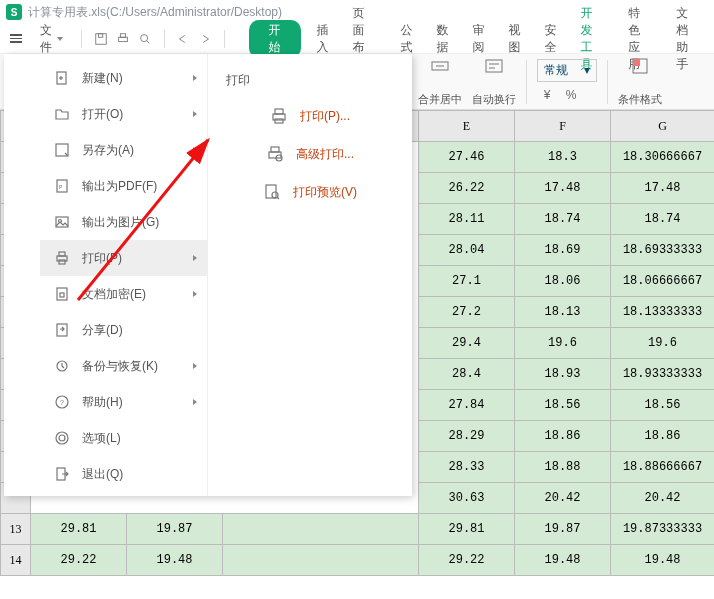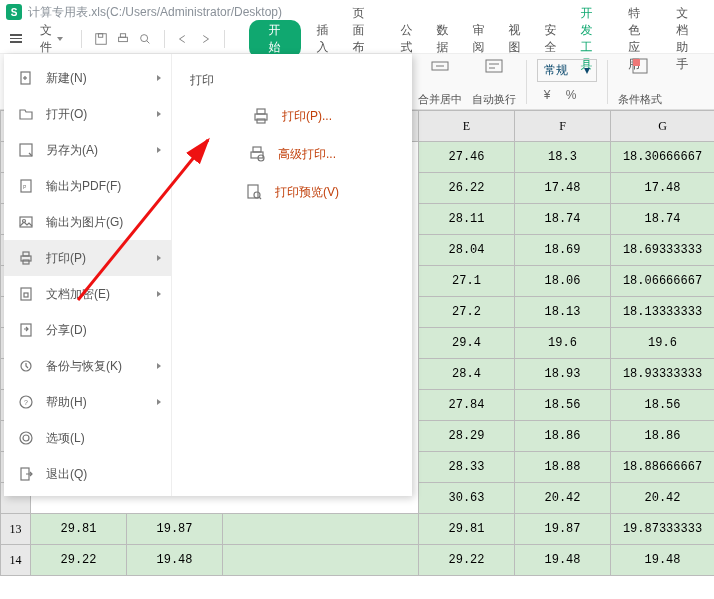--- a/index.html
+++ b/index.html
@@ -22,21 +22,21 @@
 .tab-item.accent { color: #10a870; }
 
 .ribbon { height: 56px; background: #f9f9f9; border-bottom: 1px solid #ddd; display: flex; align-items: center; padding: 2px 8px; gap: 6px; }
 .ribbon-area { display: flex; gap: 10px; align-items: center; margin-left: 410px; }
 .ribbon-block { display: flex; flex-direction: column; align-items: center; gap: 16px; color: #555; font-size: 11px; }
 .ribbon-block svg { width: 20px; height: 20px; }
 .vsep { width: 1px; height: 44px; background: #ddd; }
 .format-box { border: 1px solid #ccc; padding: 2px 6px; font-size: 12px; width: 60px; display: flex; justify-content: space-between; align-items: center; color: #0c4a6e; }
 
 .file-menu { position: absolute; top: 54px; left: 4px; width: 408px; height: 442px; background: #fff; box-shadow: 2px 2px 8px rgba(0,0,0,.2); z-index: 100; display: flex; }
-.fm-left { width: 168px; background: #fff; border-right: 1px solid #eee; padding: 6px 0; }
+.fm-left { width: 168px; background: #fff; border-right: 1px solid #eee; padding: 6px 0; margin-left: 36px; }
 .fm-item { height: 36px; display: flex; align-items: center; padding: 0 14px; gap: 12px; color: #555; font-size: 12px; position: relative; }
 .fm-item.active { background: #eee; }
 .fm-item.has-sub::after { content: ''; position: absolute; right: 10px; border-top: 3px solid transparent; border-bottom: 3px solid transparent; border-left: 4px solid #888; }
 .fm-icon { width: 16px; height: 16px; display: flex; align-items: center; justify-content: center; }
 .fm-icon svg { width: 16px; height: 16px; stroke: #777; fill: none; stroke-width: 1.2; }
 .fm-right { flex: 1; padding: 10px 0; }
 .fm-right-title { padding: 8px 18px; color: #555; font-size: 12px; }
 .fm-sub-item { height: 38px; display: flex; align-items: center; padding: 0 18px; gap: 12px; color: #c2410c; font-size: 12px; justify-content: center; }
 .fm-sub-item svg { width: 18px; height: 18px; stroke: #777; fill: none; stroke-width: 1.2; }
 

